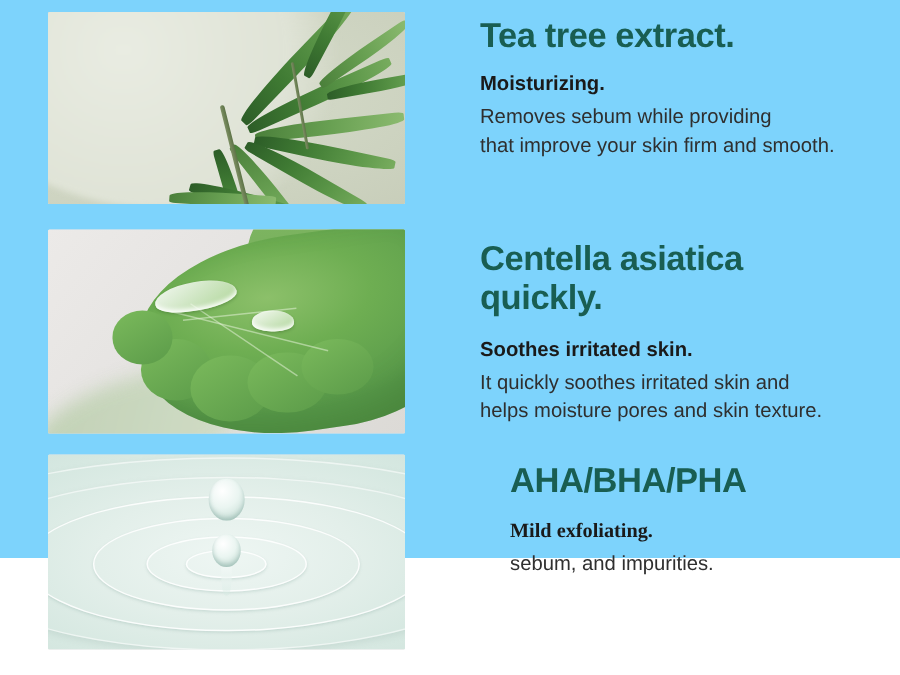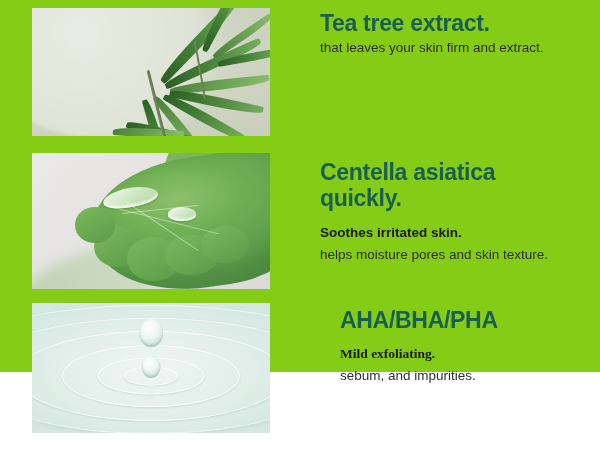--- a/index.html
+++ b/index.html
@@ -11,21 +11,21 @@
     width: 600px;
     height: 450px;
     font-family: "Liberation Sans", sans-serif;
     overflow: hidden;
     position: relative;
   }
   .page {
     width: 600px;
     height: 372px;
     position: relative;
-    background: #84cc16;
+    background: #7dd3fc;
   }
   .photo {
     position: absolute;
     left: 32px;
     width: 238px;
     border-radius: 1px;
     overflow: hidden;
     background: #e6e6e6;
   }
   .text-col {
@@ -210,22 +210,24 @@
 
     <div class="leaf" style="left:40%;top:86%;width:36%;height:10px;transform:rotate(16deg);"></div>
     <div class="leaf pale" style="left:34%;top:92%;width:30%;height:9px;transform:rotate(4deg);"></div>
 
     <div class="stem" style="left:52%;top:48%;width:3px;height:62%;transform:rotate(-14deg);"></div>
     <div class="stem" style="left:70%;top:26%;width:2px;height:46%;transform:rotate(-10deg);"></div>
   </div>
 
   <div class="text-col" style="top:10px;">
     <h2 class="heading">Tea tree extract.</h2>
+    <p class="subhead" style="margin-top:10px;">Moisturizing.</p>
     <p class="body-text" style="margin-top:2px;">
-      <span>that leaves your skin firm and extract.</span>
+      <span>Removes sebum while providing</span>
+      <span>that improve your skin firm and smooth.</span>
     </p>
   </div>
 
   <div class="photo" id="photo-centella">
     <div class="cent-bg"></div>
     <div class="cent-blur-leaf"></div>
 
     <div class="cent-leaf2"></div>
     <div class="cent-leaf"></div>
 
@@ -243,20 +245,21 @@
     <div class="drop" style="left:57%;top:40%;width:12%;height:10%;"></div>
   </div>
 
   <div class="text-col" style="top:159px;">
     <h2 class="heading">
       <span>Centella asiatica</span><br>
       <span>quickly.</span>
     </h2>
     <p class="subhead" style="margin-top:12px;">Soothes irritated skin.</p>
     <p class="body-text" style="margin-top:2px;">
+      <span>It quickly soothes irritated skin and</span>
       <span>helps moisture pores and skin texture.</span>
     </p>
   </div>
 
   <div class="photo" id="photo-water">
     <div class="water-bg"></div>
 
     <div class="ring soft" style="width:190%;height:108%;"></div>
     <div class="ring soft" style="width:152%;height:88%;"></div>
     <div class="ring" style="width:112%;height:68%;"></div>

